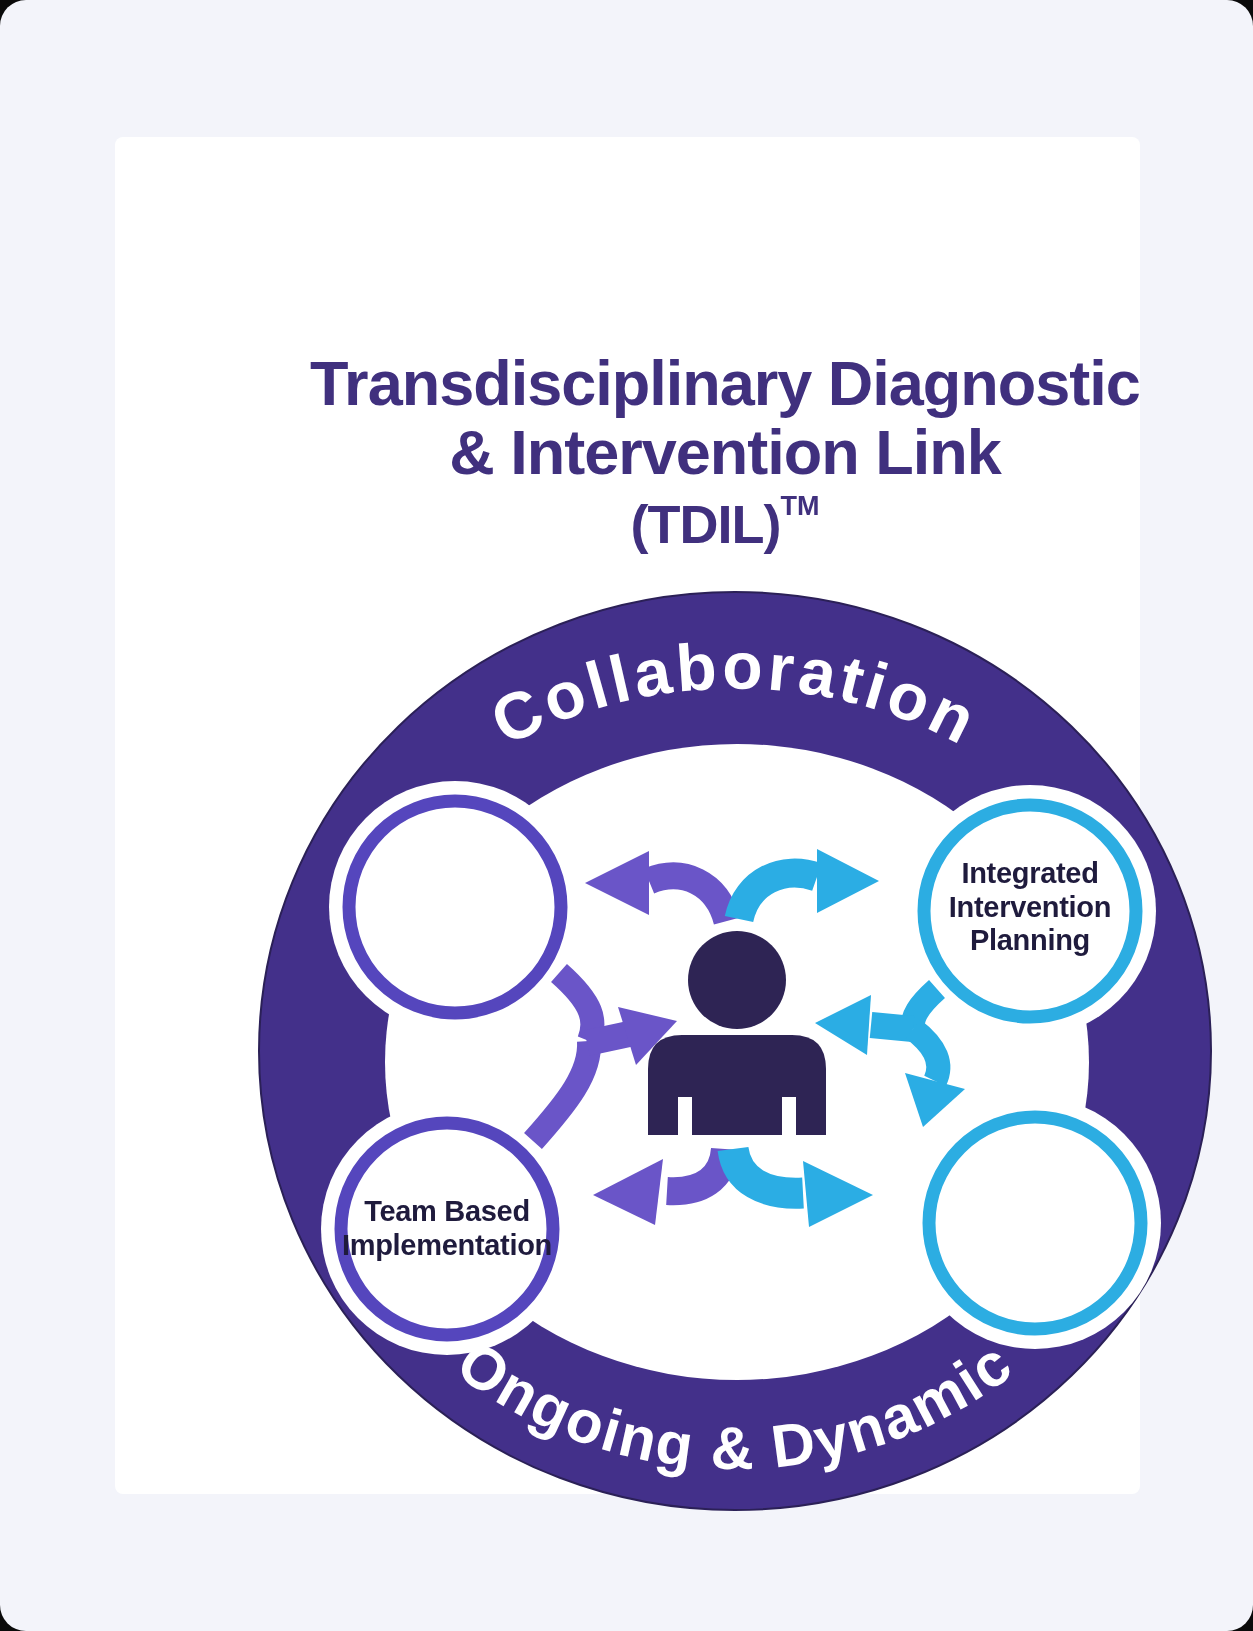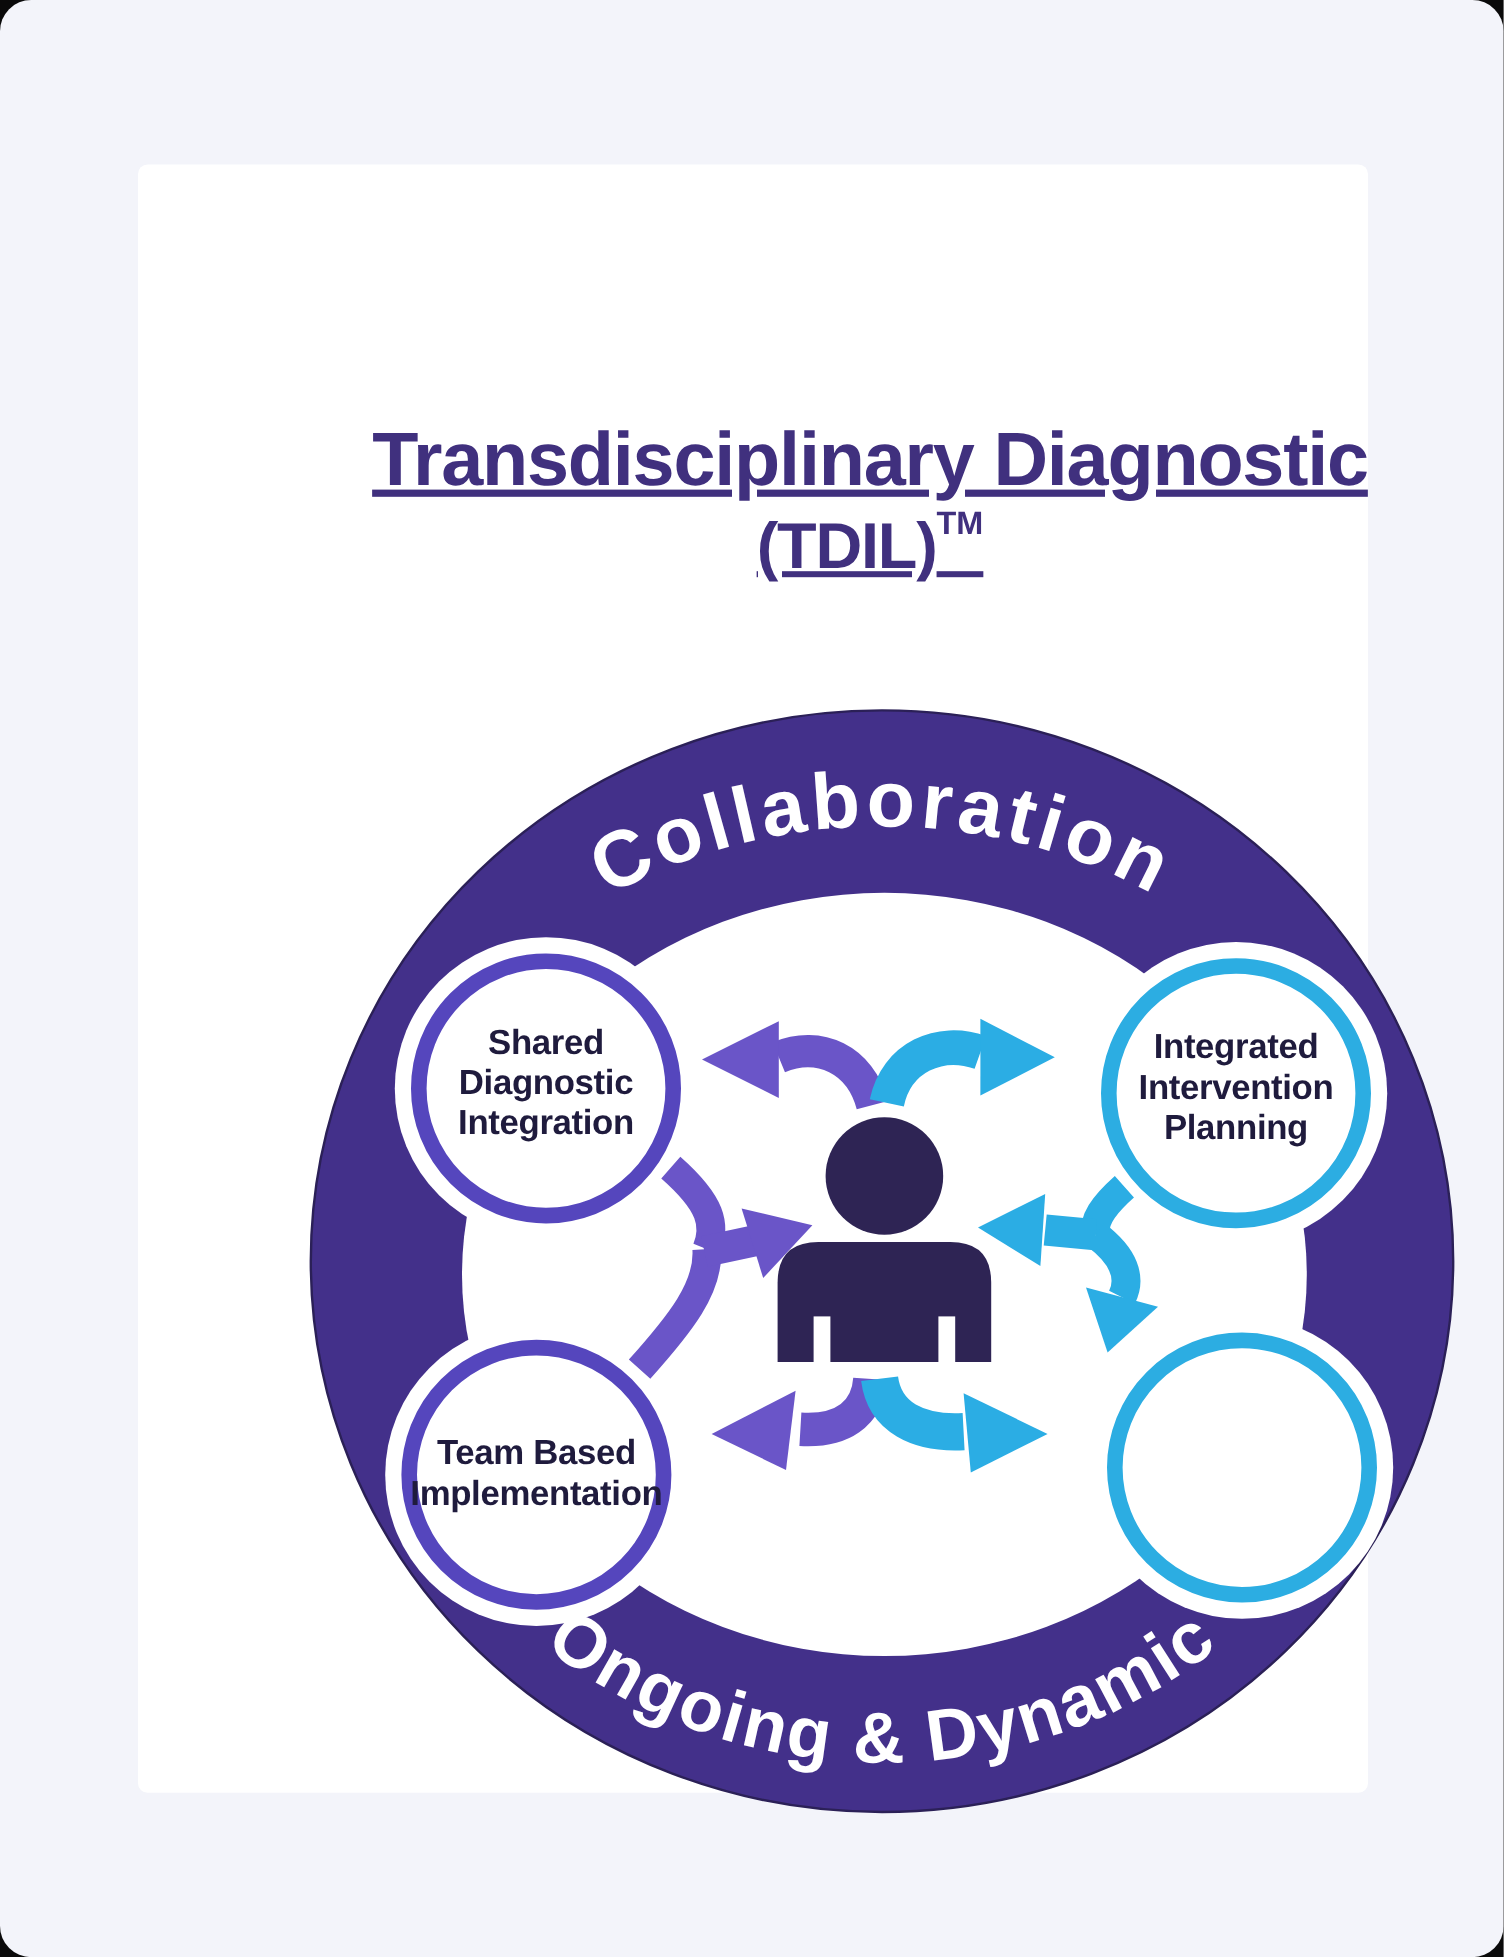--- a/index.html
+++ b/index.html
@@ -27,21 +27,20 @@
     width:1253px;height:1631px;
   }
   .title{
     position:absolute;
     left:100px;top:212px;width:1020px;
     text-align:center;
     color:var(--title-text,#40307e);
     font-weight:bold;
     line-height:1.1;
     letter-spacing:-1px;
-    text-decoration:underline;
   }
   .title .t1{font-size:63px;}
   .title .t2{font-size:54px;margin-top:4px;}
   .title .t2 sup{font-size:27px;vertical-align:28px;letter-spacing:0;}
   .ring-shape{fill:var(--ring,#43308a);stroke:var(--ring-outline,#2b2057);stroke-width:2;}
   .inner-shape{fill:#ffffff;}
   .arc-label{fill:var(--ring-text,#ffffff);font-weight:bold;font-family:"Liberation Sans",sans-serif;}
   .halo{fill:#ffffff;}
   .arrow-p{stroke:var(--arrow-purple,#6a55c8);fill:none;}
   .arrow-b{stroke:var(--arrow-blue,#2bade4);fill:none;}
@@ -69,20 +68,21 @@
   }
 </style>
 </head>
 <body>
 
 <div class="page">
   <div class="card">
 
     <div class="title">
       <div class="t1">Transdisciplinary Diagnostic</div>
+      <div class="t1">&amp; Intervention Link</div>
       <div class="t2"><span>(TDIL)</span><sup>TM</sup></div>
     </div>
 
     <svg class="diagram-svg" viewBox="0 0 1253 1631">
       <defs>
         <path id="arcTop" d="M 256 733 A 420 362 0 0 1 984 733"></path>
         <path id="arcBottom" d="M 239 1122 A 440 420 0 0 0 1001 1122"></path>
       </defs>
 
       <ellipse class="ring-shape" cx="620" cy="914" rx="476" ry="459"></ellipse>
@@ -129,25 +129,20 @@
       <circle class="node-circle" cx="920" cy="1086" r="106" style="stroke: rgb(44, 173, 226);"></circle>
 
       <g>
         <circle class="person" cx="622" cy="843" r="49"></circle>
         <path class="person" d="M 533 998 L 533 932 Q 533 898 567 898 L 677 898 Q 711 898 711 932 L 711 998 Z"></path>
         <rect class="slit" x="563" y="960" width="14" height="38"></rect>
         <rect class="slit" x="667" y="960" width="14" height="38"></rect>
       </g>
     </svg>
 
-    <div class="node-label" style="left:225px;top:716px;width:230px">
-      <div>Shared</div>
-      <div>Diagnostic</div>
-      <div>Integration</div>
-    </div>
 
     <div class="node-label" style="left:212px;top:1058px;width:240px">
       <div>Team Based</div>
       <div>Implementation</div>
     </div>
 
     <div class="node-label" style="left:800px;top:720px;width:230px">
       <div>Integrated</div>
       <div>Intervention</div>
       <div>Planning</div>

